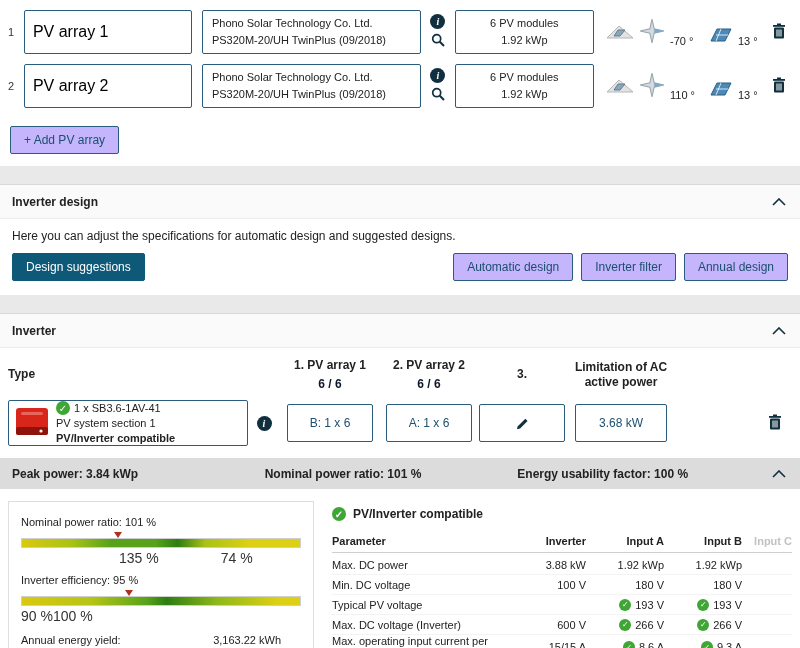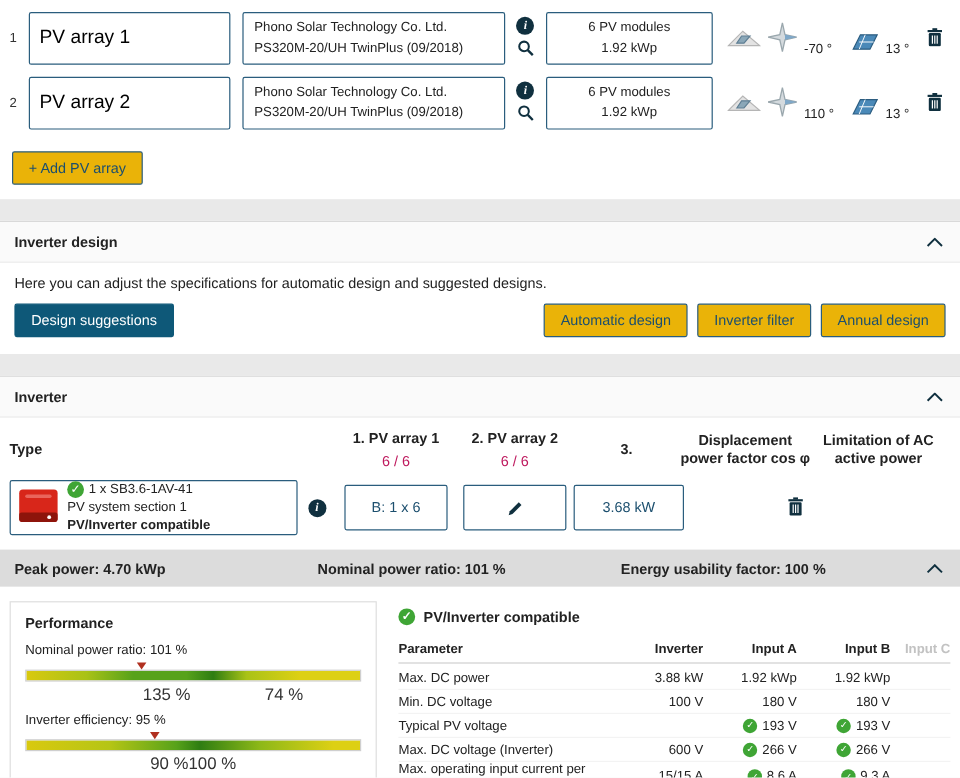--- a/index.html
+++ b/index.html
@@ -13,36 +13,36 @@
   .box{border:1px solid #2a5d7d;background:#fff;border-radius:2px}
   .name-box{width:168px;height:44px;padding:4px 8px;font-size:16px}
   .module-box{width:220px;height:44px;padding:4px 9px;margin-left:10px;font-size:11px;line-height:1.55;display:flex;flex-direction:column;justify-content:center;cursor:pointer}
   .icon-stack{width:30px;display:flex;flex-direction:column;align-items:center;gap:4px;margin:0 2px}
   .count-box{width:140px;height:44px;display:flex;flex-direction:column;align-items:center;justify-content:center;font-size:11px;line-height:1.55}
   .orient{display:flex;align-items:flex-end;gap:5px;margin-left:12px}
   .deg{font-size:11px;min-width:32px;text-align:left;white-space:nowrap}
   .trash-btn{margin-left:auto;margin-right:4px;background:none;border:none;cursor:pointer;padding:2px}
   .info-i{display:inline-flex;align-items:center;justify-content:center;width:15px;height:15px;border-radius:50%;background:#10303f;color:#fff;font-size:10px;font-weight:bold;font-family:"Liberation Serif",serif;font-style:italic;cursor:pointer}
   .btn{font-family:"Liberation Sans",sans-serif;font-size:12px;border-radius:2px;cursor:pointer;padding:6px 13px}
-  .btn-outline{background:#eab308;border:1px solid #2a5d7d;color:#1c4f6e}
+  .btn-outline{background:#c4b5fd;border:1px solid #2a5d7d;color:#1c4f6e}
   .btn-primary{background:#0e5878;border:1px solid #0e5878;color:#fff}
   .add-btn{margin-top:8px;margin-left:2px}
   
   .sec-header{display:flex;align-items:center;justify-content:space-between;background:#fafafa;border-top:1px solid #d9d9d9;border-bottom:1px solid #ececec;padding:7px 12px;font-weight:bold}
   .sec-body{padding:10px 12px 14px}
   .btn-row{display:flex;align-items:flex-end;margin-top:10px}
   .btn-row .spacer{flex:1}
   .btn-row .btn-outline{margin-left:8px}
   .chev{background:none;border:none;cursor:pointer;padding:2px}
   
   .inv-head,.inv-row{display:grid;grid-template-columns:240px 32px 100px 98px 88px 110px 112px 1fr;align-items:center;padding:0 8px}
   .inv-head{padding-top:10px;padding-bottom:8px}
   .hcell{text-align:center;font-weight:bold;font-size:12px;line-height:1.3}
   .hcell.left{text-align:left}
-  .hsub{color:#be185d;font-weight:normal;margin-top:3px}
+  .hsub{color:#0f172a;font-weight:bold;margin-top:3px}
   .type-box{height:46px;display:flex;align-items:center;gap:7px;padding:3px 6px}
   .type-text{font-size:11px;line-height:1.35}
   .type-line1{display:flex;align-items:center;gap:4px}
   .cfg-box{width:86px;height:38px;margin:0 auto;display:flex;align-items:center;justify-content:center;color:#1c4f6e;font-size:12px;cursor:pointer}
   .cfg-box.wide{width:92px}
   .chk{display:inline-flex;align-items:center;justify-content:center;width:14px;height:14px;border-radius:50%;background:#3fa535;color:#fff;font-size:10px;flex:none}
   .chk-sm{display:inline-flex;align-items:center;justify-content:center;width:12px;height:12px;border-radius:50%;background:#3fa535;color:#fff;font-size:8px;flex:none}
   .summary-bar{display:flex;align-items:center;background:#dcdcdc;margin-top:12px;padding:6px 12px;font-weight:bold}
   .summary-bar div{flex:1}
   
@@ -225,21 +225,20 @@
     <div></div>
     <div class="hcell">
       <div>1. PV array 1</div>
       <div class="hsub">6 / 6</div>
     </div>
     <div class="hcell">
       <div>2. PV array 2</div>
       <div class="hsub">6 / 6</div>
     </div>
     <div class="hcell">3.</div>
-    <div class="hcell">Displacement power factor cos φ</div>
     <div class="hcell">Limitation of AC active power</div>
     <div></div>
   </div>
 
   <div class="inv-row">
     <div class="box type-box">
       <span>
         <svg width="34" height="30" viewBox="0 0 34 30">
             <rect x="1" y="1" width="32" height="27" rx="3" fill="#d8261a"></rect>
             <rect x="1" y="20" width="32" height="8" rx="2" fill="#8e140b"></rect>
@@ -252,20 +251,23 @@
           <span class="chk">✓</span>
           <span>1 x SB3.6-1AV-41</span>
         </span>
         <span style="display:block">PV system section 1</span>
         <span style="display:block;font-weight:bold">PV/Inverter compatible</span>
       </span>
     </div>
     <div style="text-align:center"><span class="info-i">i</span></div>
     <div>
         <div class="box cfg-box">B: 1 x 6</div>
+      </div>
+    <div>
+        <div class="box cfg-box">A: 1 x 6</div>
       </div>
     <div>
       <div class="box cfg-box">
         <svg width="15" height="15" viewBox="0 0 16 16">
             <path d="M2 14.2 L3 10.8 L11 2.8 L13.4 5.2 L5.4 13.2 Z" fill="#10303f"></path>
           </svg>
       </div>
     </div>
     <div>
         <div class="box cfg-box wide">3.68 kW</div>
@@ -276,47 +278,46 @@
           <rect x="1" y="2" width="12" height="1.8" fill="#10303f"></rect>
           <rect x="5" y="0.5" width="4" height="1.8" fill="#10303f"></rect>
           <line x1="5" y1="6.5" x2="5" y2="13.5" stroke="#fff" stroke-width="1"></line>
           <line x1="7" y1="6.5" x2="7" y2="13.5" stroke="#fff" stroke-width="1"></line>
           <line x1="9" y1="6.5" x2="9" y2="13.5" stroke="#fff" stroke-width="1"></line>
         </svg>
     </button>
   </div>
 
   <div class="summary-bar">
-    <div>Peak power: 4.70 kWp</div>
+    <div>Peak power: 3.84 kWp</div>
     <div>Nominal power ratio: 101 %</div>
     <div>Energy usability factor: 100 %</div>
     <button class="chev" style="flex:none">
       <svg width="14" height="8" viewBox="0 0 14 8">
           <polyline points="1,7 7,1 13,7" fill="none" stroke="#10303f" stroke-width="1.6"></polyline>
         </svg>
     </button>
   </div>
 
   <div class="detail">
 
     <div class="perf-panel">
-      <div class="perf-title">Performance</div>
       <div class="perf-label">Nominal power ratio: 101 %</div>
       <div class="gbar gbar1">
         <span class="marker" style="left:33%"></span>
       </div>
       <div class="bar-labels">
         <span style="margin-left:98px">135 %</span>
         <span style="margin-left:62px">74 %</span>
       </div>
       <div class="perf-label" style="margin-top:8px">Inverter efficiency: 95 %</div>
       <div class="gbar gbar2">
         <span class="marker" style="left:37%"></span>
       </div>
-      <div class="bar-labels" style="justify-content:center">
+      <div class="bar-labels" style="justify-content:flex-start">
         <span>90 %</span>
         <span>100 %</span>
       </div>
       <div class="stats">
         <div class="stat-row">
           <span class="stat-label">Annual energy yield:</span>
           <span class="stat-val">3,163.22 kWh</span>
         </div>
 
       </div>

